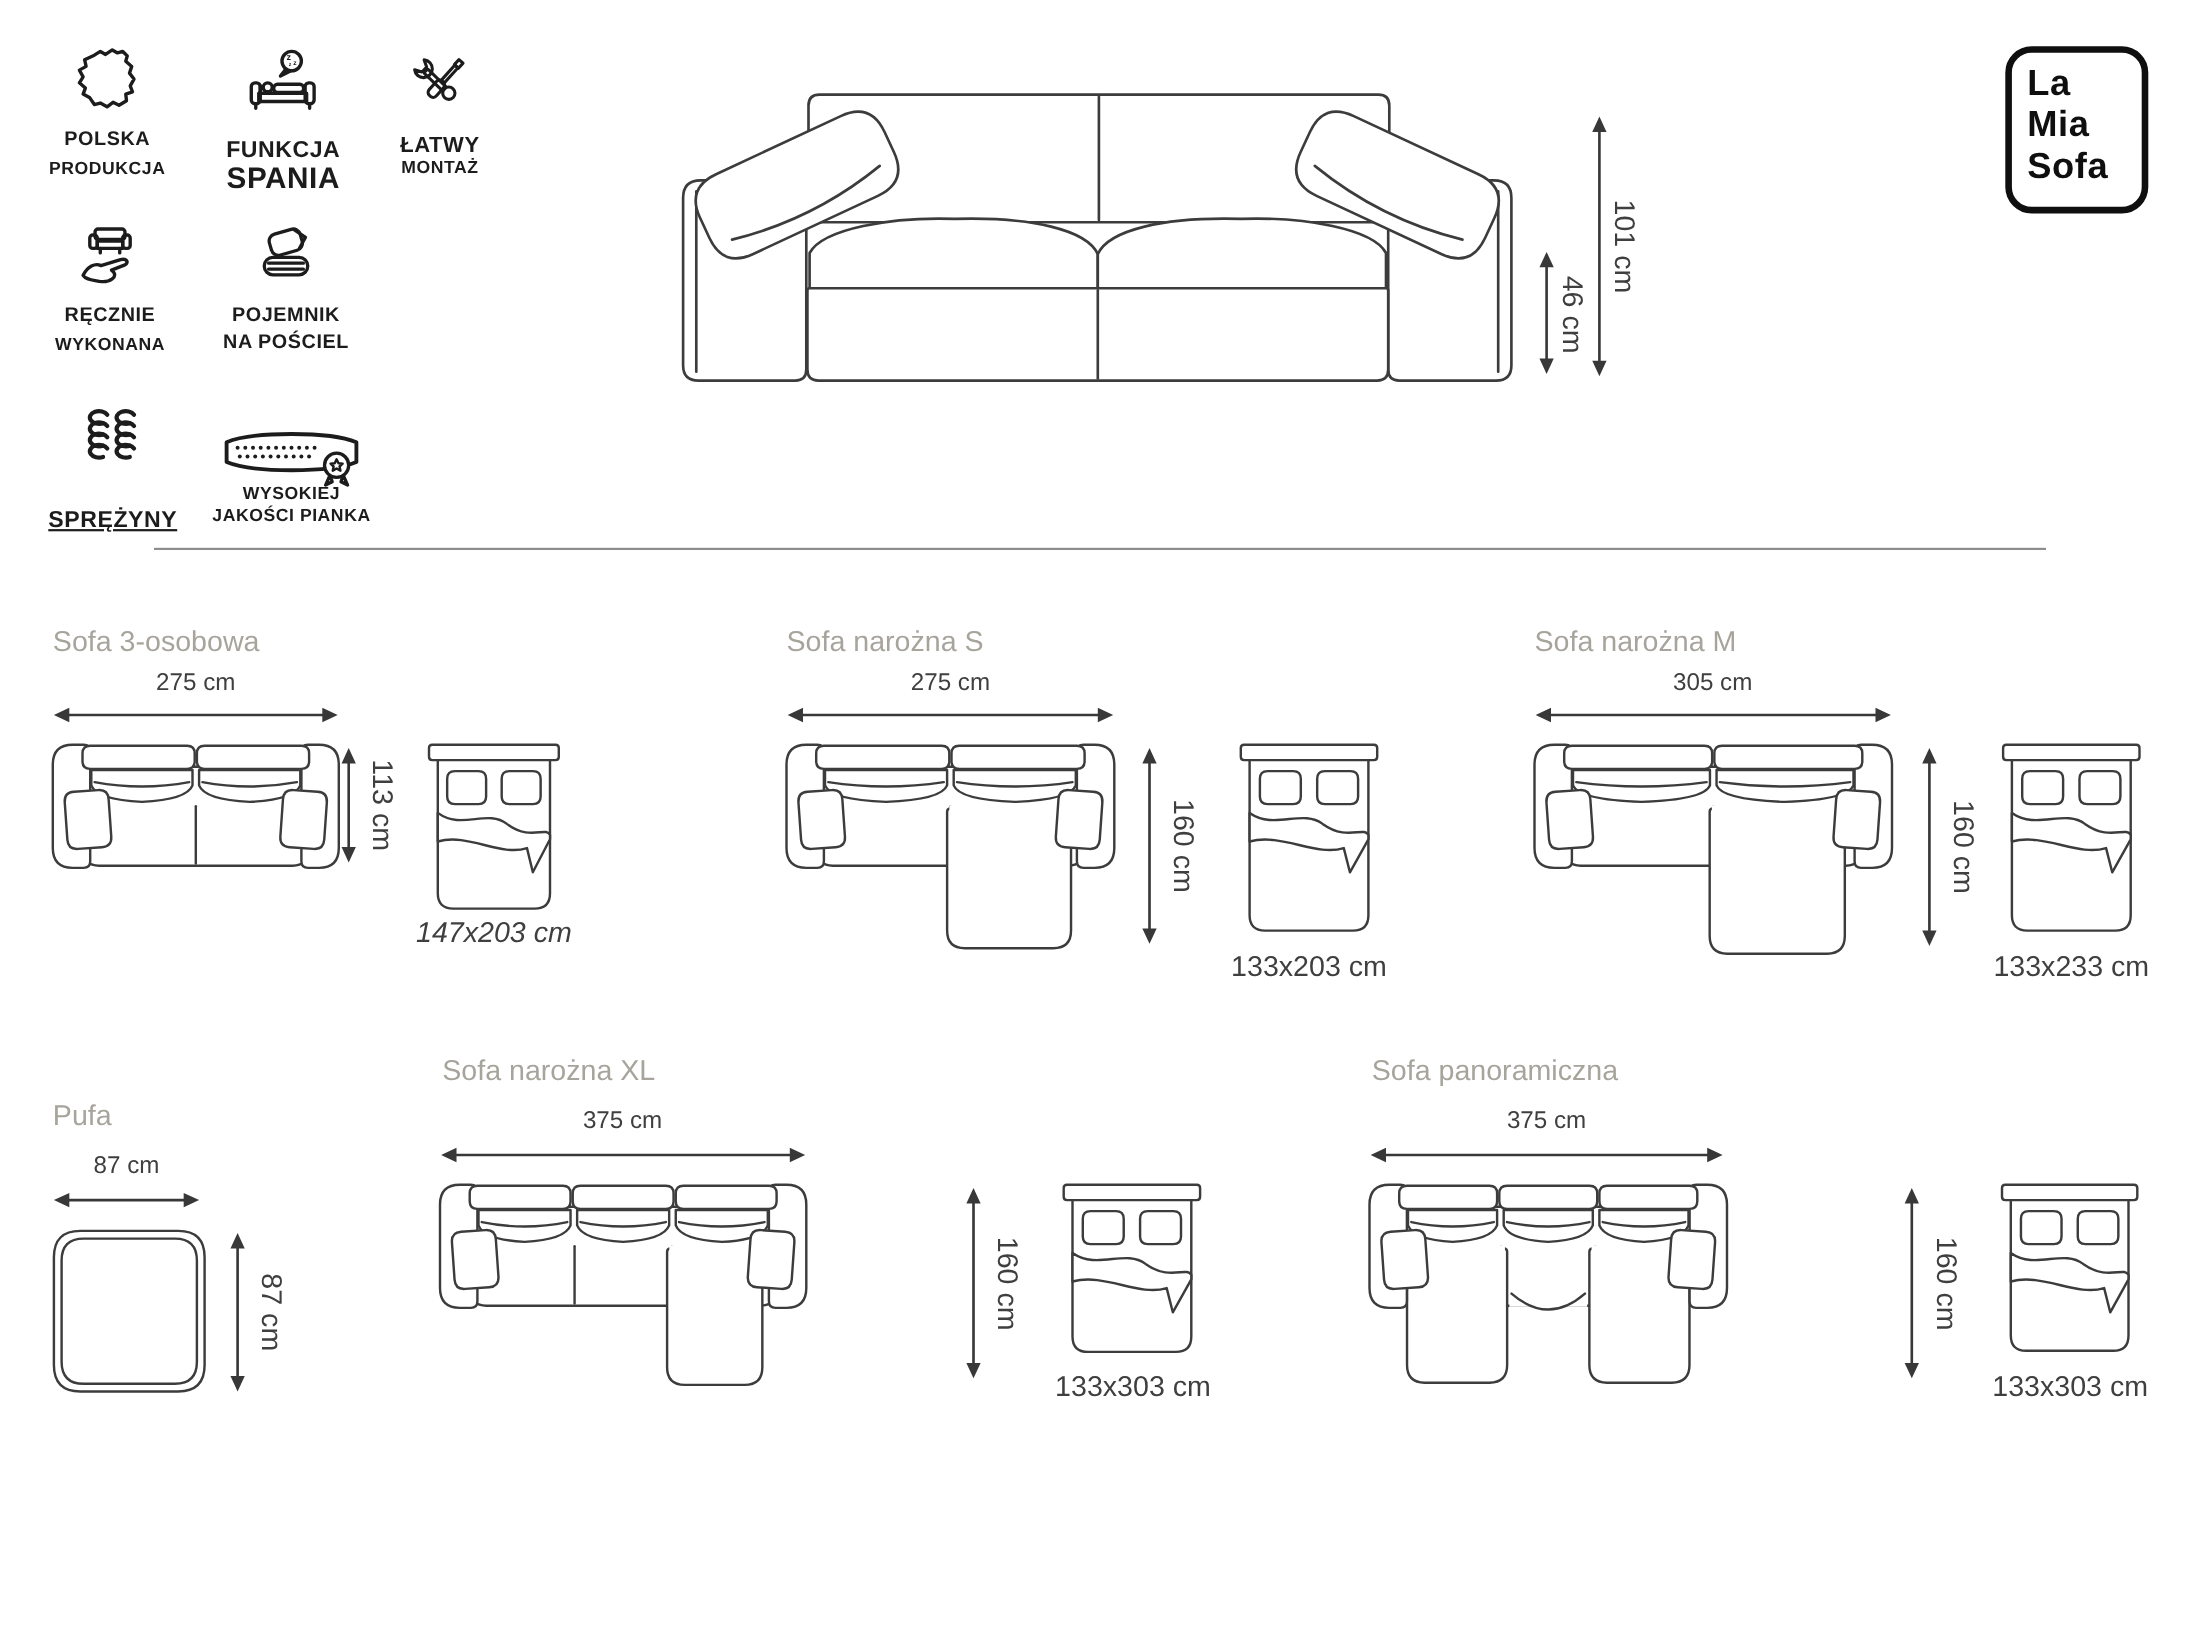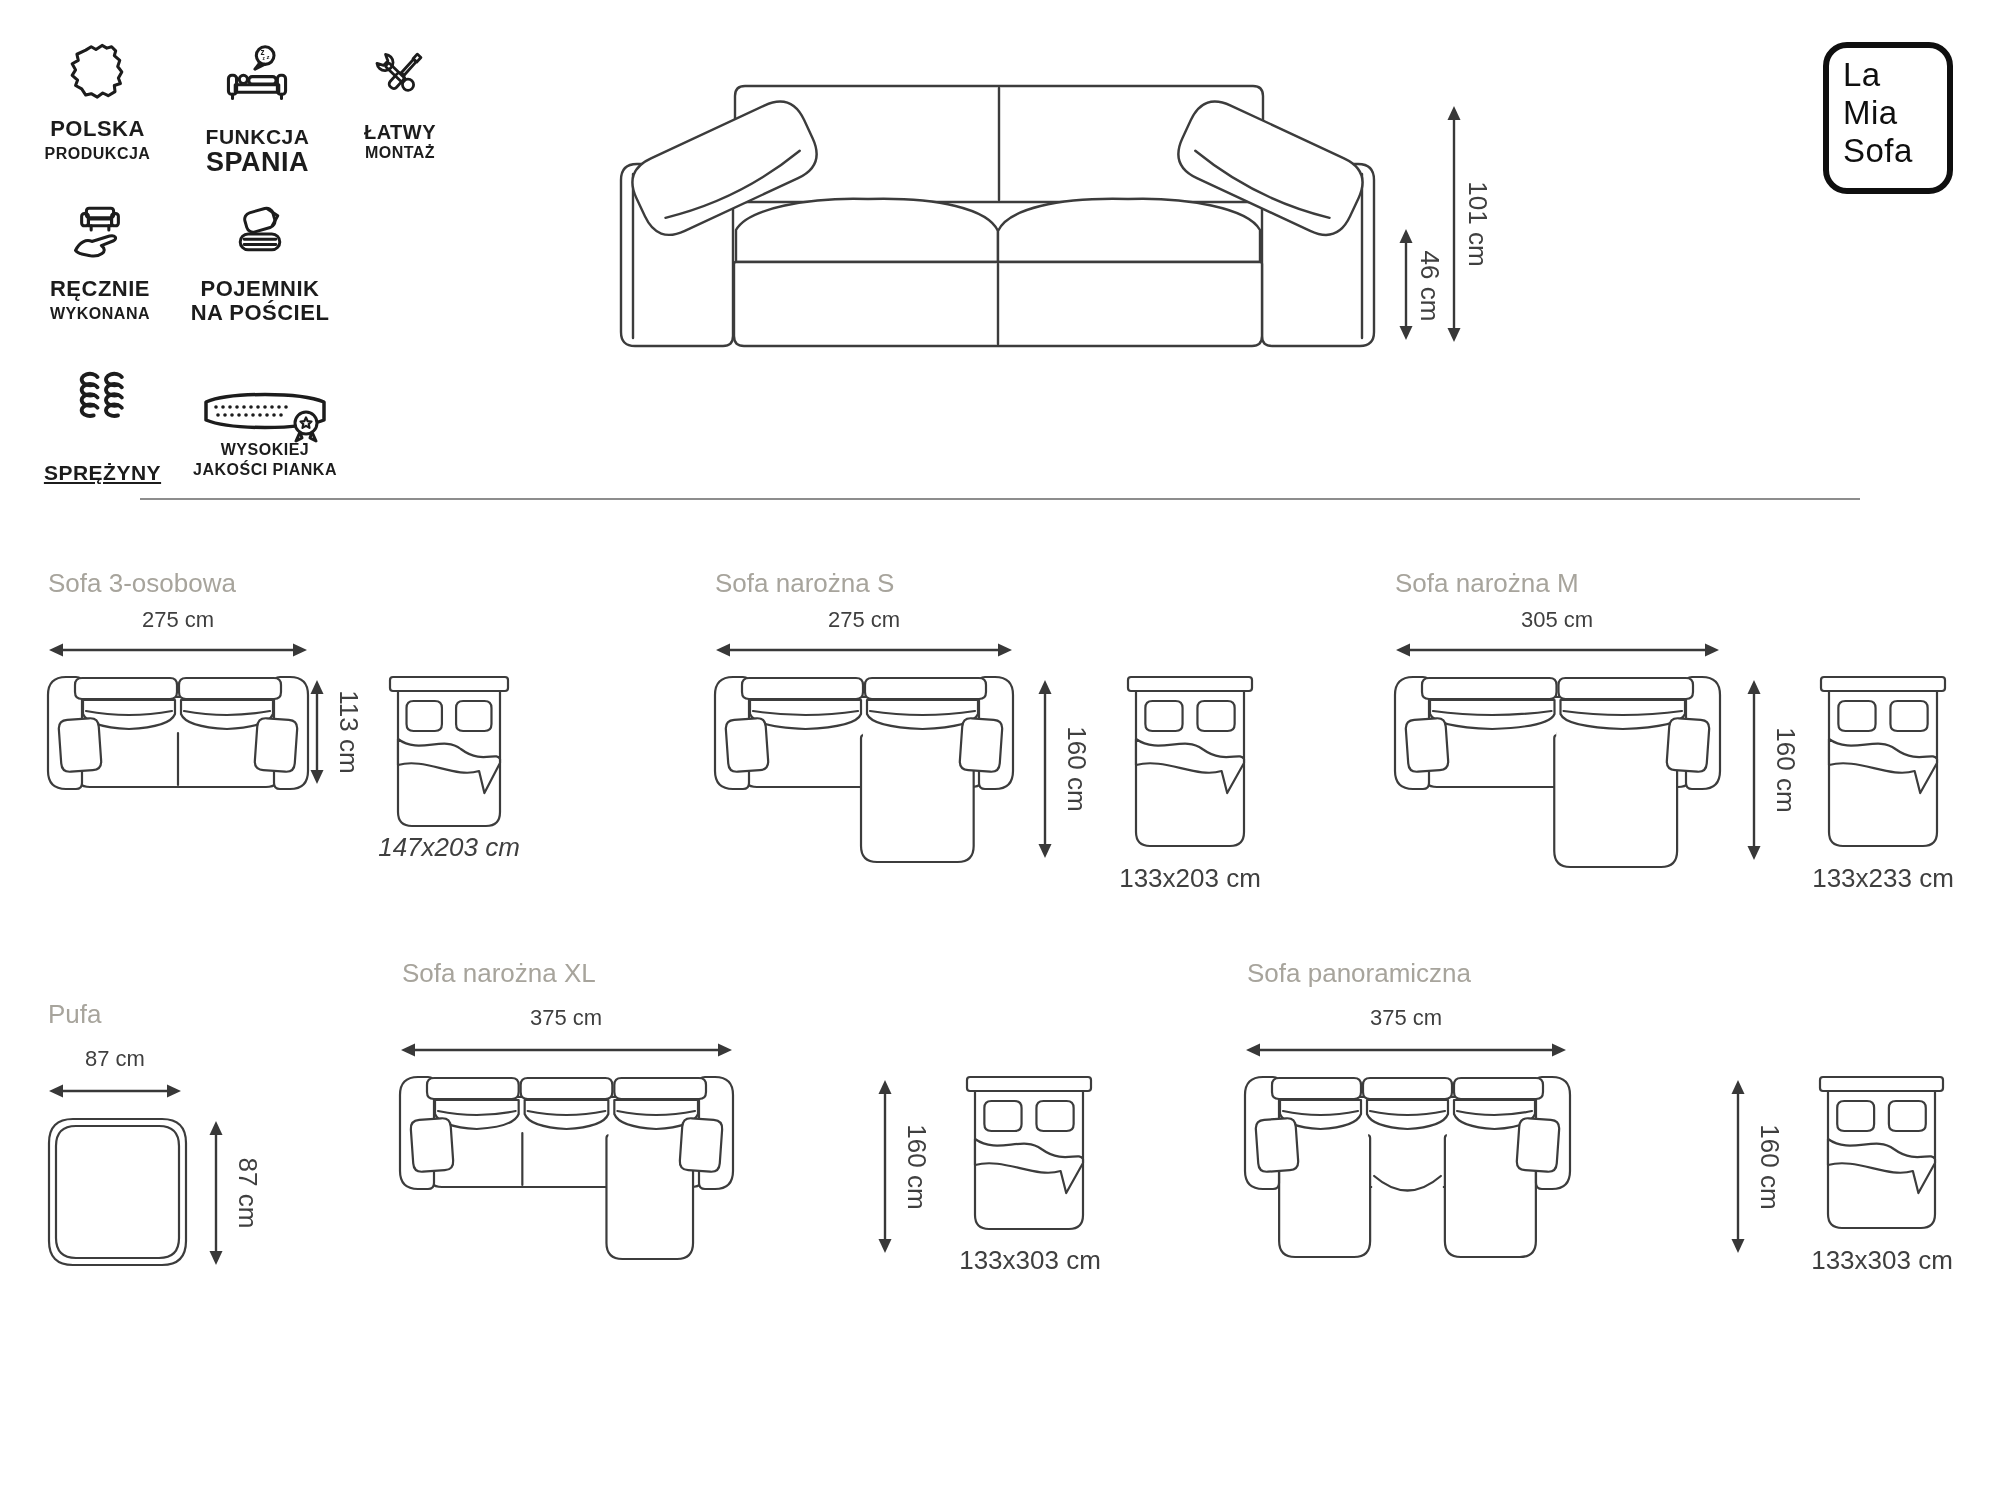--- a/index.html
+++ b/index.html
@@ -1,38 +1,38 @@
 <!DOCTYPE html>
 <html><head>
 <meta charset="utf-8">
 <style>
   html,body{margin:0;padding:0;background:#ffffff;}
   #canvas{position:relative;width:2000px;height:1500px;background:#fff;overflow:hidden;
           font-family:"Liberation Sans","DejaVu Sans",sans-serif;color:#1c1c1c;}
   .abs{position:absolute;}
   svg{overflow:visible;display:block;}
   .feature{position:absolute;text-align:center;}
-  .f-l1{font-weight:700;font-size:22px;letter-spacing:.5px;line-height:1.2;white-space:nowrap;}
+  .f-l1{font-weight:700;font-size:18px;letter-spacing:.5px;line-height:1.2;white-space:nowrap;}
   .f-l2{font-weight:600;font-size:16px;letter-spacing:.5px;line-height:1.2;white-space:nowrap;}
   .f-big{font-size:27px;font-weight:800;}
   .f-bold2{font-size:21px;font-weight:700;}
   .f-small2{font-size:16px;font-weight:700;}
   .f-tiny{font-size:16px;font-weight:700;}
   .cell-title{position:absolute;font-size:26px;color:#a7a49c;font-weight:400;white-space:nowrap;}
   .dim-label{position:absolute;font-size:22px;color:#3f3f3f;text-align:center;white-space:nowrap;}
   .vlabel{position:absolute;font-size:26px;color:#3f3f3f;white-space:nowrap;
           transform:translate(-50%,-50%) rotate(90deg);}
   .bed-label{position:absolute;font-size:26px;color:#3f3f3f;text-align:center;white-space:nowrap;
           transform:translate(-50%,0);}
   #pomonte{position:absolute;left:800px;top:396px;width:400px;text-align:center;
           font-size:40px;font-weight:700;letter-spacing:3px;color:#232323;}
   #divider{position:absolute;left:140px;top:498px;width:1720px;height:2px;background:#8d8d8d;}
   #logo{position:absolute;left:1823px;top:42px;width:104px;height:124px;border:6px solid #0f0f0f;
         border-radius:24px;padding:8px 0 8px 14px;}
-  .logo-line{font-size:33px;line-height:38px;font-weight:400;color:#0f0f0f;letter-spacing:.5px;}
+  .logo-line{font-size:33px;line-height:38px;font-weight:700;color:#0f0f0f;letter-spacing:.5px;}
 </style>
 </head>
 <body>
 
 <div id="canvas">
 
   <div class="feature" style="left:30px;top:40px;width:135px;">
     <svg class="abs" style="left:34px;top:2px;" width="68" height="68" viewBox="0 0 100 100">
       <path d="M32,12 L40,7 L47,11 L56,5 L63,9 L70,7 L76,13 L74,20 L82,27 L79,36 L85,44 L80,53 L83,61 L74,64 L75,73 L65,79 L57,75 L49,81 L40,76 L32,78 L26,69 L17,64 L20,56 L12,49 L17,41 L12,32 L21,27 L19,18 Z" fill="none" stroke="#1c1c1c" stroke-width="4.5" stroke-linejoin="round"></path>
     </svg>

